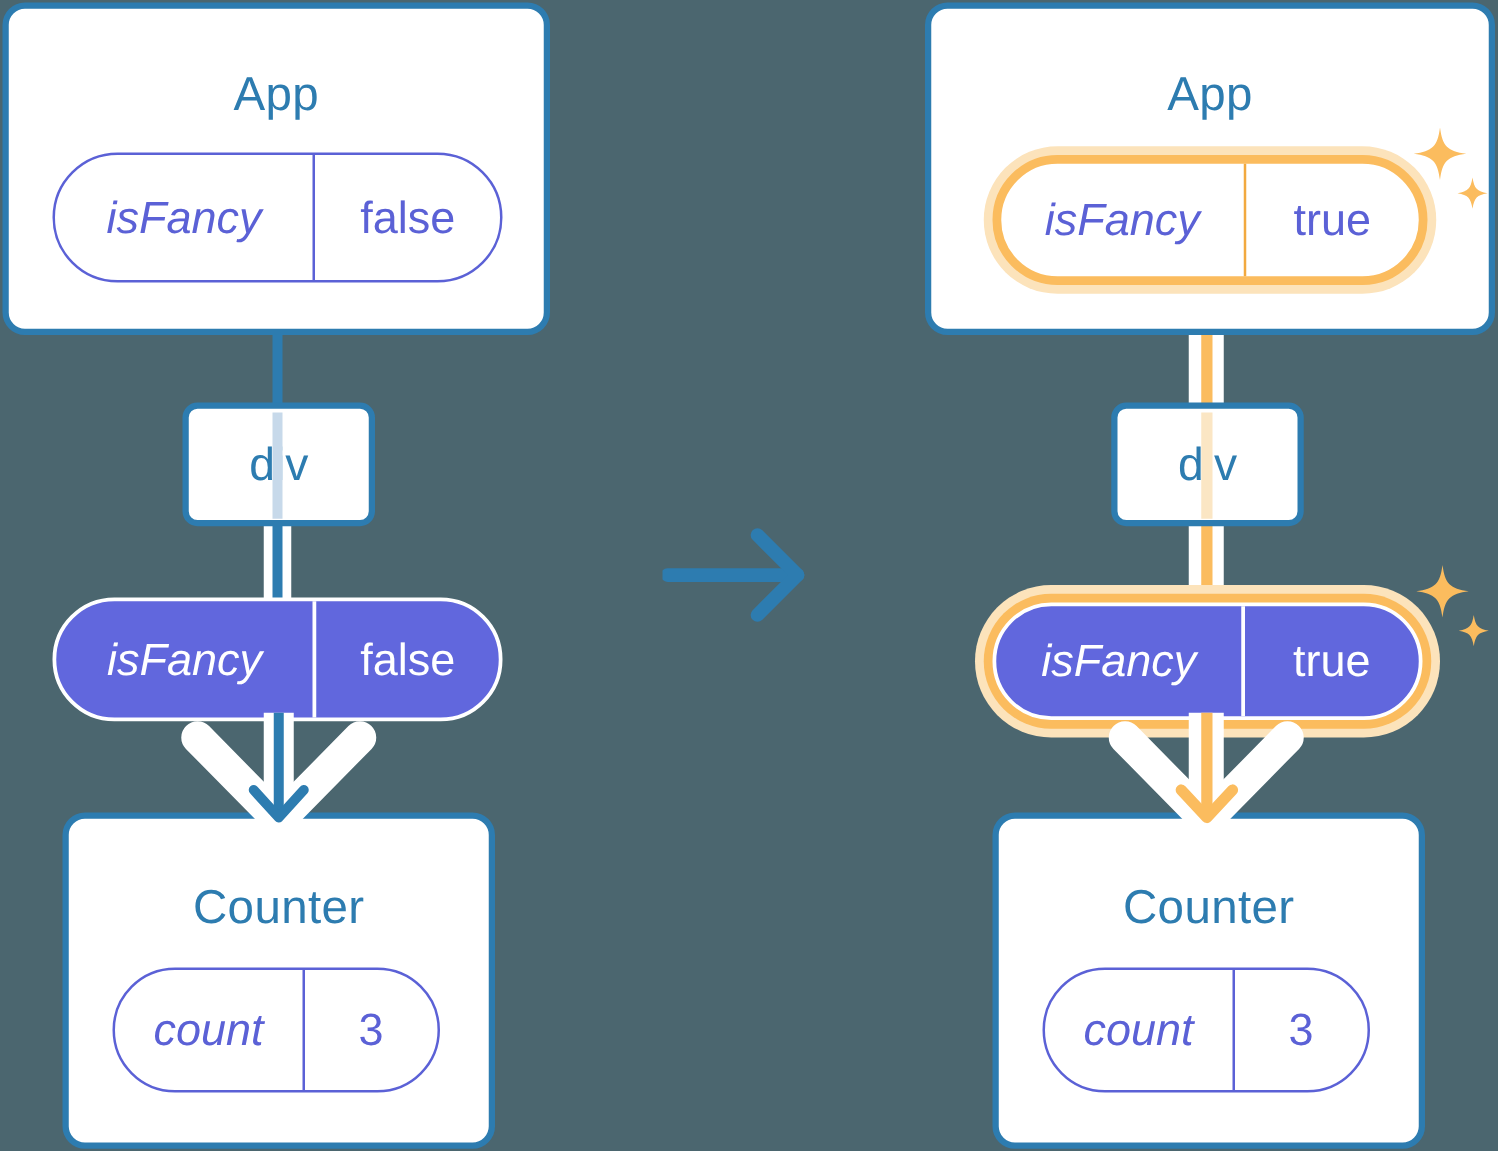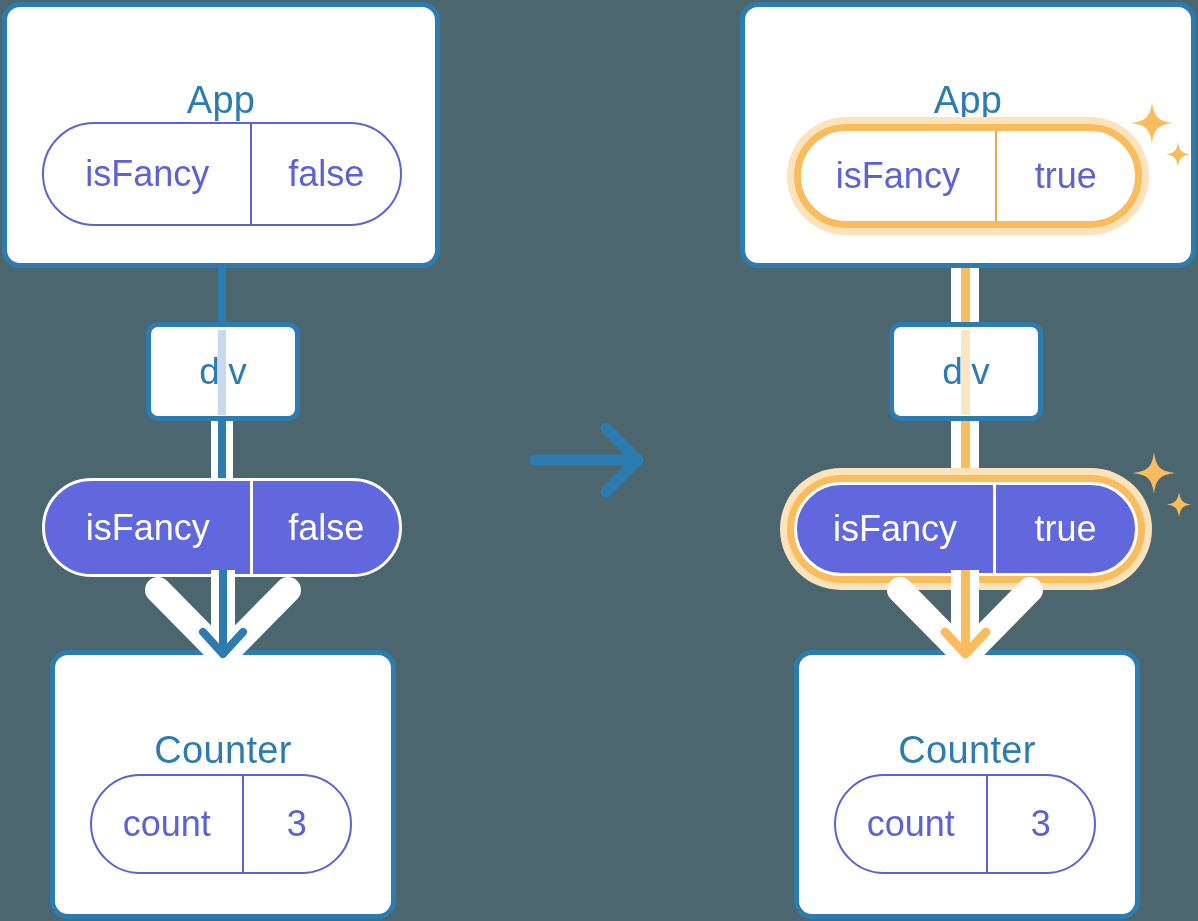--- a/index.html
+++ b/index.html
@@ -22,21 +22,20 @@
     z-index:5;
   }
   .card-title{
     position:absolute;
     left:0;right:0;
     text-align:center;
     color:#2d7cb0;
     font-size:38px;
     letter-spacing:.3px;
     white-space:nowrap;
-    margin-top:24px;
   }
 
   
   .divbox{
     position:absolute;
     background:#ffffff;
     border:5px solid #2d7cb0;
     border-radius:12px;
     box-sizing:border-box;
     display:flex;align-items:center;justify-content:center;
@@ -53,21 +52,21 @@
     align-items:stretch;
     border-radius:999px;
     z-index:8;
   }
   .pill .cellA,.pill .cellB{
     display:flex;align-items:center;justify-content:center;
     font-size:36px;
     white-space:nowrap;
     box-sizing:border-box;
   }
-  .pill .cellA{flex:0 0 58%;}
+  .pill .cellA{flex:0 0 58%;font-style:italic;}
   .pill .cellB{flex:1 1 auto;}
 
   
   .pill.outline{
     background:#ffffff;
     border:2.5px solid #5b61d6;
     color:#5b61d6;
   }
   .pill.outline .cellB{border-left:2.5px solid #5b61d6;}
 

